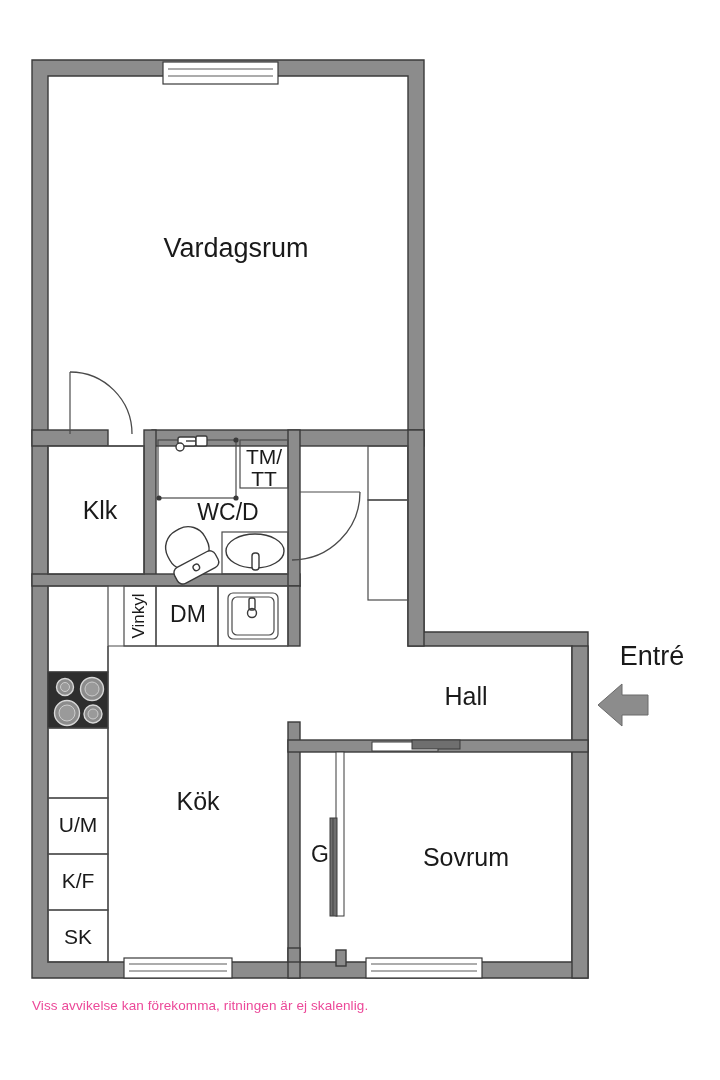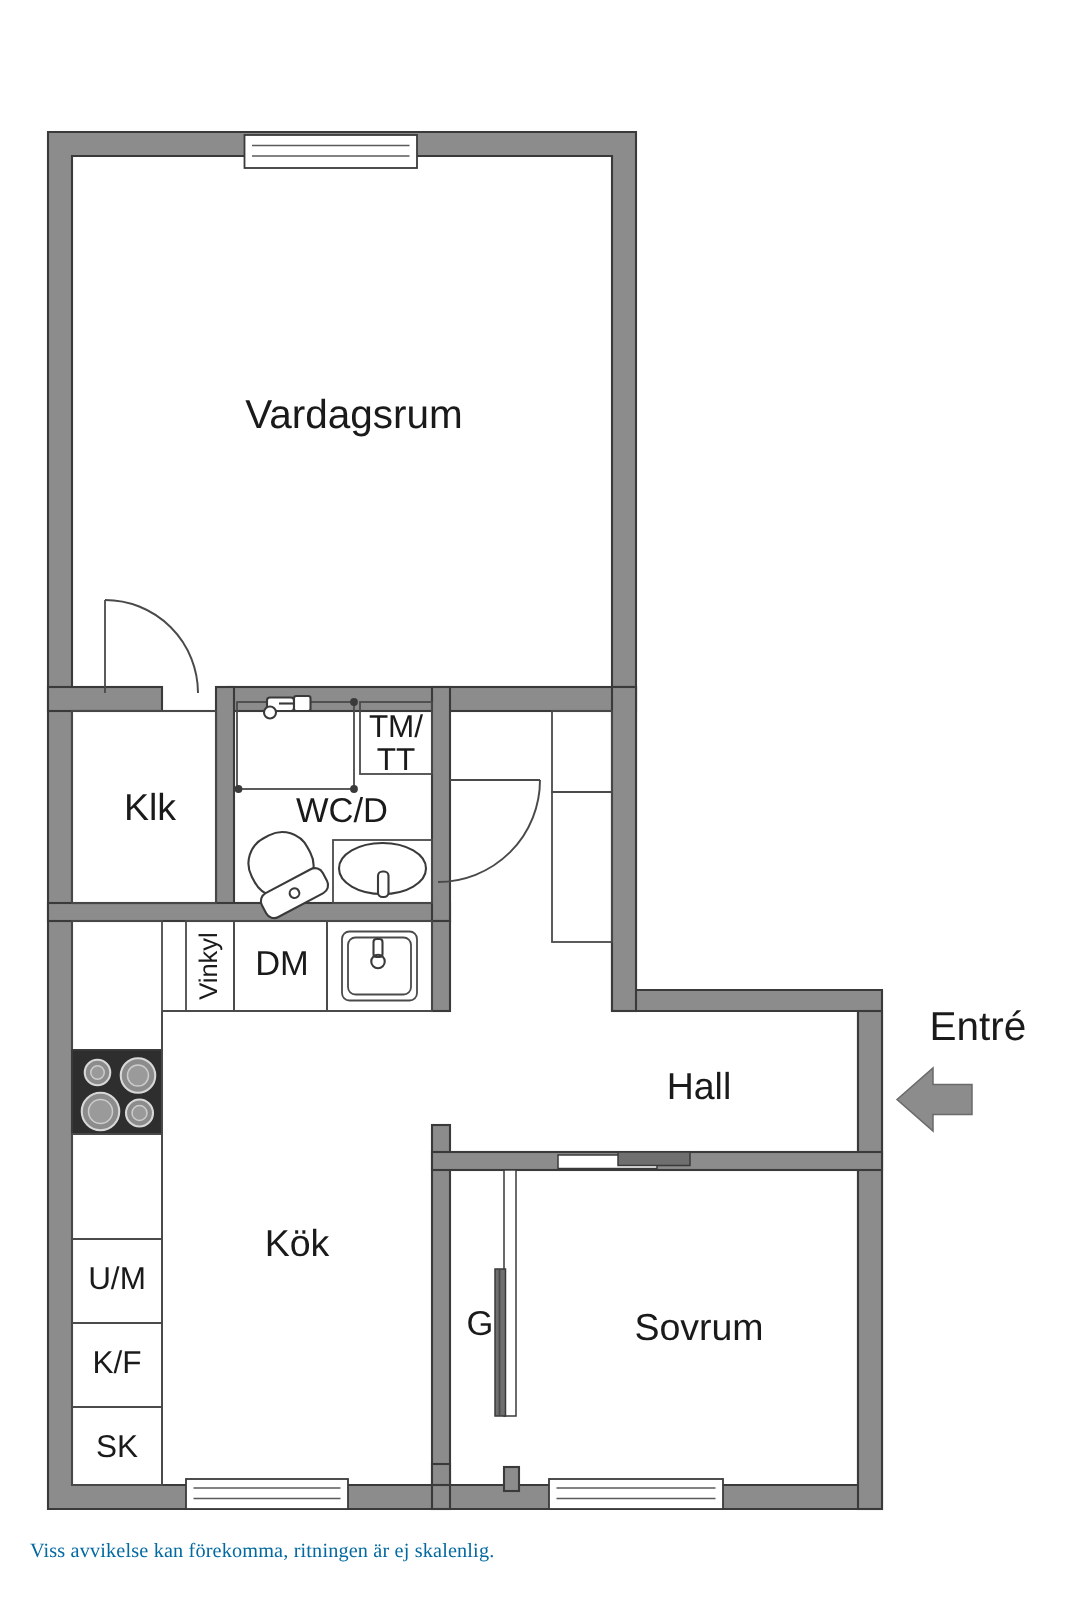--- a/index.html
+++ b/index.html
@@ -12,21 +12,20 @@
     height: 1080px;
     font-family: "Liberation Sans", sans-serif;
     position: relative;
     overflow: hidden;
   }
   #plan-root {
     position: absolute;
     left: 0; top: 0;
     width: 720px;
     height: 932px;
-    margin-top: 28px;
   }
   svg#floorplan {
     display: block;
     width: 720px;
     height: 1080px;
   }
   .wall { fill: #8c8c8c; stroke: #3a3a3a; stroke-width: 1.4; }
   .fix-line { fill: none; stroke: #3a3a3a; stroke-width: 1.4; }
   .fix-fill { fill: #ffffff; stroke: #3a3a3a; stroke-width: 1.4; }
   .thin { fill: none; stroke: #4a4a4a; stroke-width: 1.2; }
@@ -45,25 +44,25 @@
     text-anchor: middle;
     dominant-baseline: middle;
   }
   .lbl-xl { font-size: 27px; }
   .lbl-lg { font-size: 25px; }
   .lbl-md { font-size: 23px; }
   .lbl-sm { font-size: 21px; }
   .lbl-xs { font-size: 17px; }
   .footer-note {
     position: absolute;
-    left: 20px;
+    left: 32px;
     top: 998px;
-    font-family: Liberation Serif, serif;
+    font-family: Liberation Sans, sans-serif;
     font-size: 13.5px;
-    color: #0369a1;
+    color: #ec4899;
     letter-spacing: 0.1px;
   }
 </style>
 </head>
 <body>
 
 <div id="plan-root">
 
   <svg id="floorplan" viewBox="0 0 720 1080">
 

